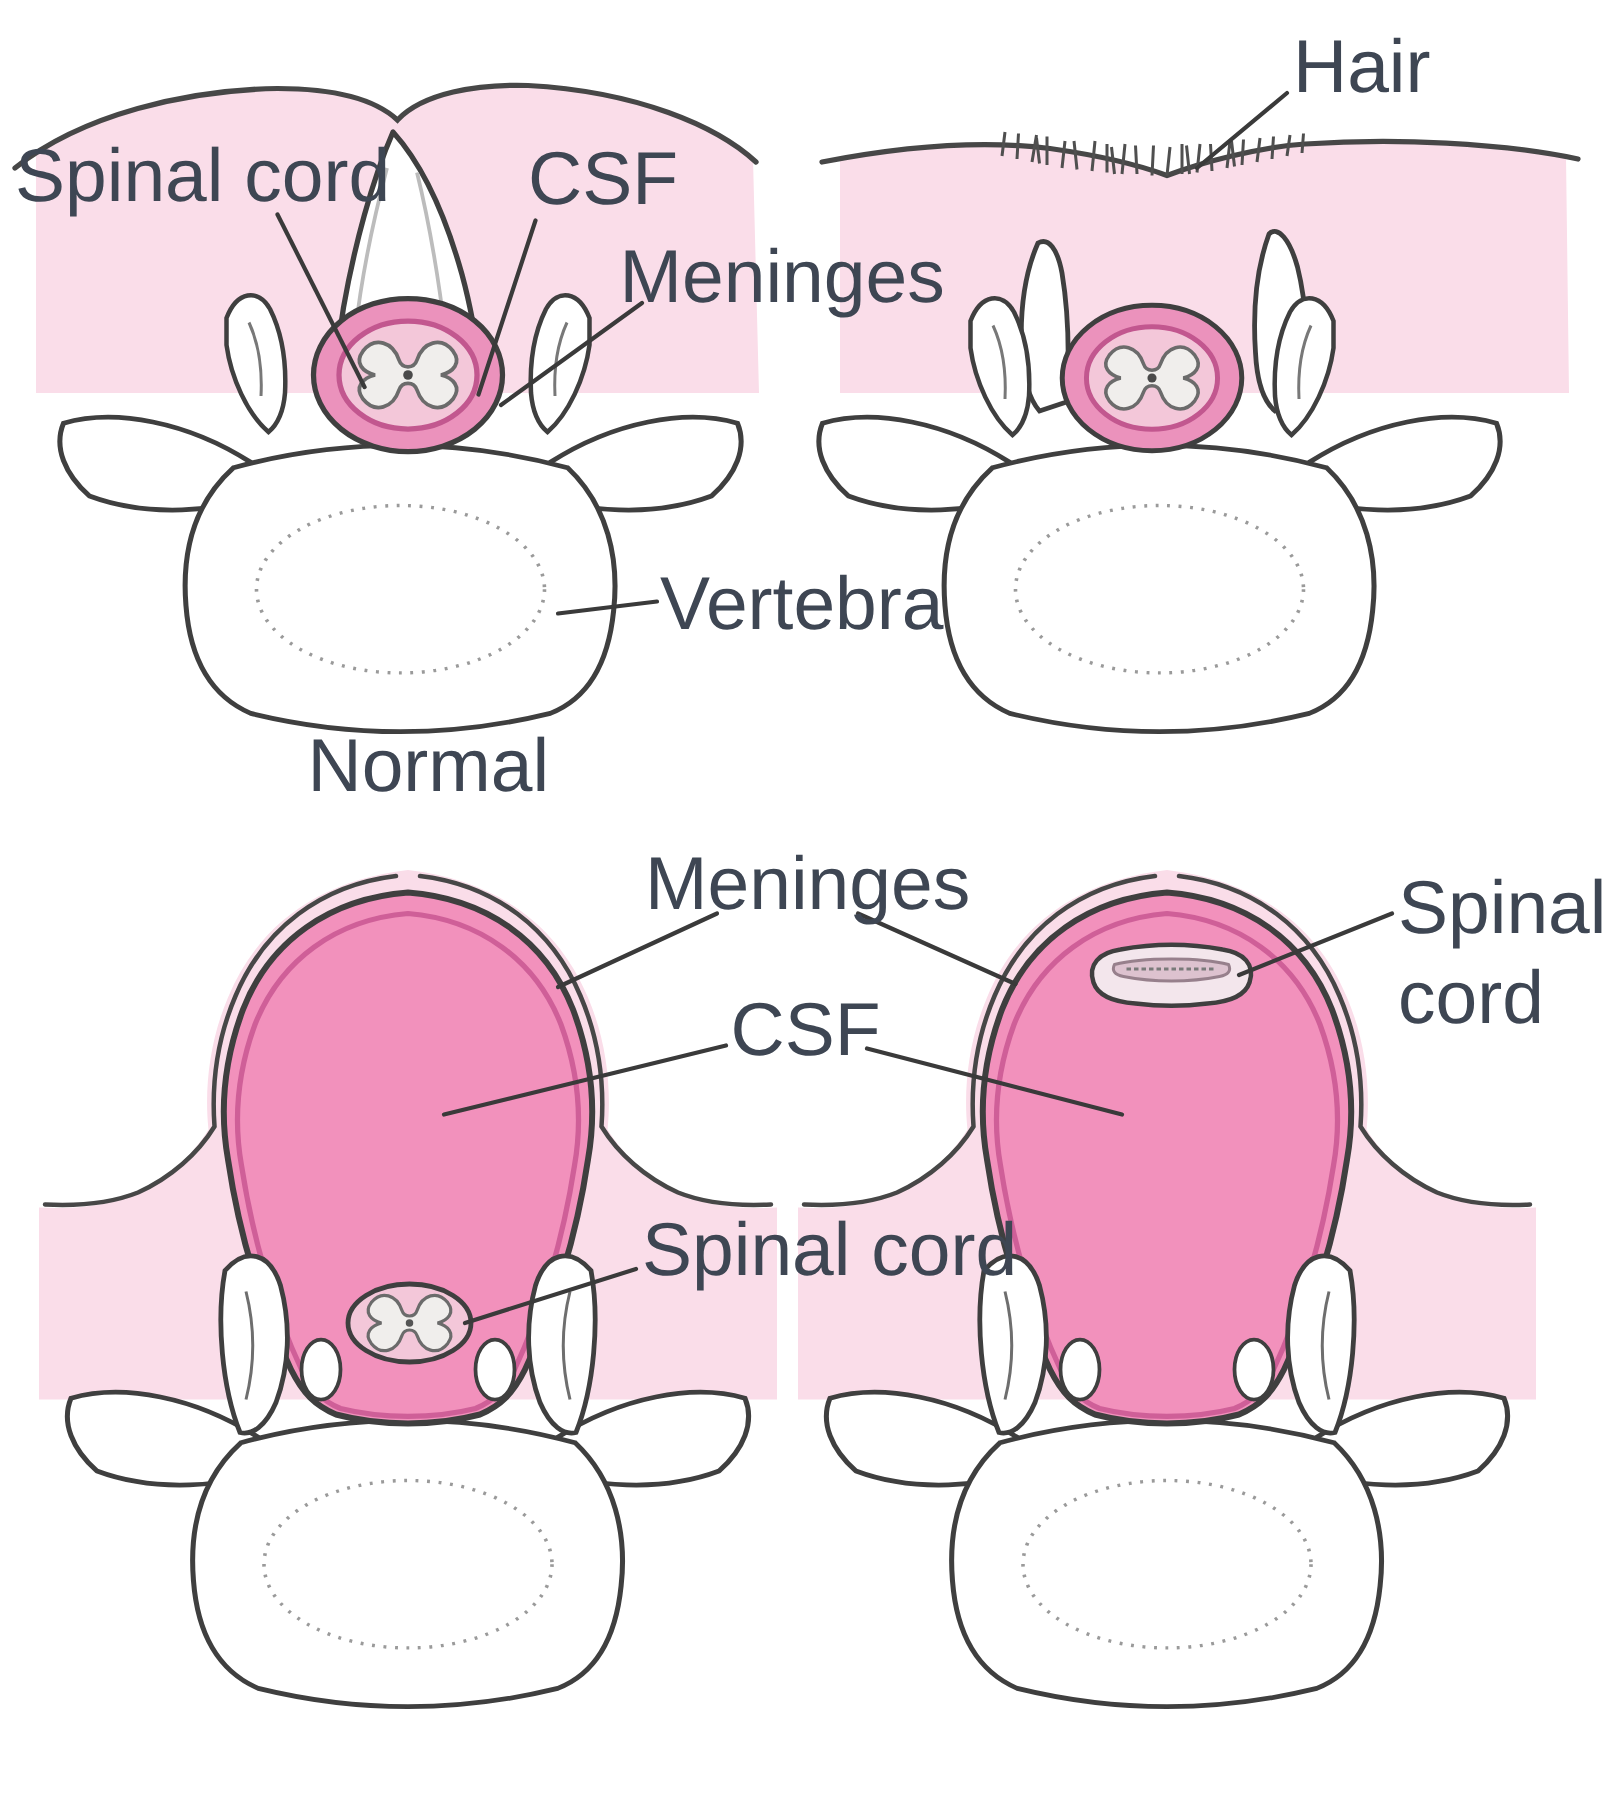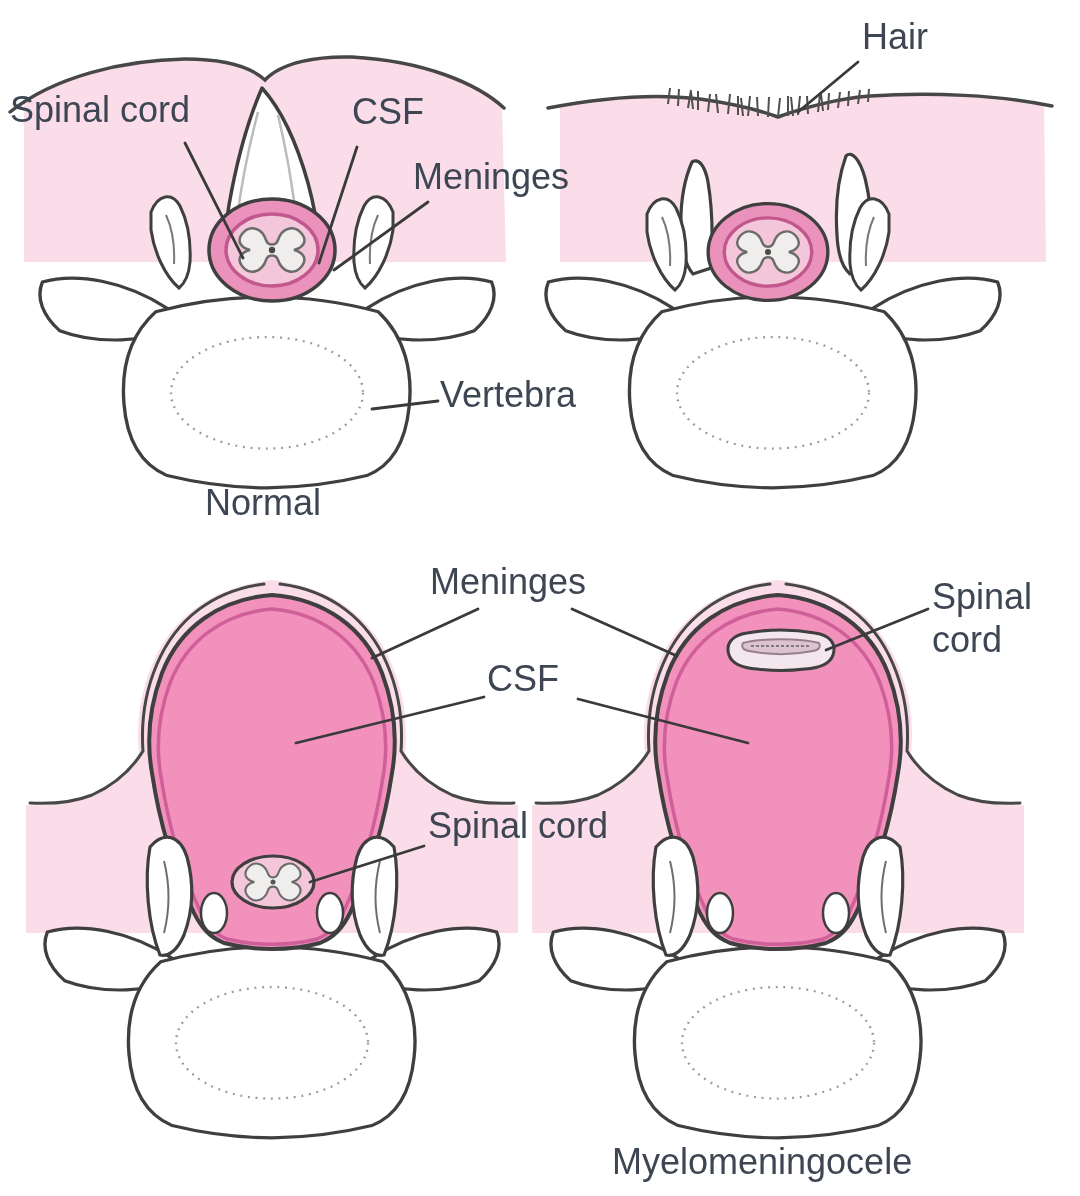--- a/index.html
+++ b/index.html
@@ -6,21 +6,21 @@
     --skin:#fadde9; --sac:#f291bc; --ring:#eb92bc; --membrane:#cf5f98;
     --csf:#f3c7d9; --cordgray:#f0eeec; --outline:#3f3f3f; --text:#3e4653;
   }
   html,body{margin:0;padding:0;background:#ffffff;}
   .stage{
     position:relative;width:1080px;height:1196px;background:#ffffff;
     font-family:"Liberation Sans", sans-serif;overflow:hidden;
   }
   .stage svg{position:absolute;left:0;top:0;}
   .lbl{
-    position:absolute;font-size:36px;line-height:1.06;color:var(--text);
+    position:absolute;font-size:50px;line-height:1.06;color:var(--text);
     white-space:nowrap;
   }
   .lbl.wrap{white-space:normal;width:128px;line-height:1.19;}
 </style>
 </head>
 <body>
 
 <div class="stage">
 
 <svg width="1080" height="1196" viewBox="0 0 1080 1196">
@@ -135,15 +135,14 @@
   <div class="lbl" style="left:205px;top:484px">Normal</div>
   <div class="lbl" style="left:440px;top:376px">Vertebra</div>
 
   <div class="lbl" style="left:862px;top:18px">Hair</div>
 
   <div class="lbl" style="left:430px;top:563px">Meninges</div>
   <div class="lbl" style="left:487px;top:660px">CSF</div>
   <div class="lbl" style="left:428px;top:807px">Spinal cord</div>
 
   <div class="lbl wrap" style="left:932px;top:576px">Spinal cord</div>
-  <div class="lbl" style="left:612px;top:1143px">Myelomeningocele</div>
 
 </div>
 
 </body></html>

